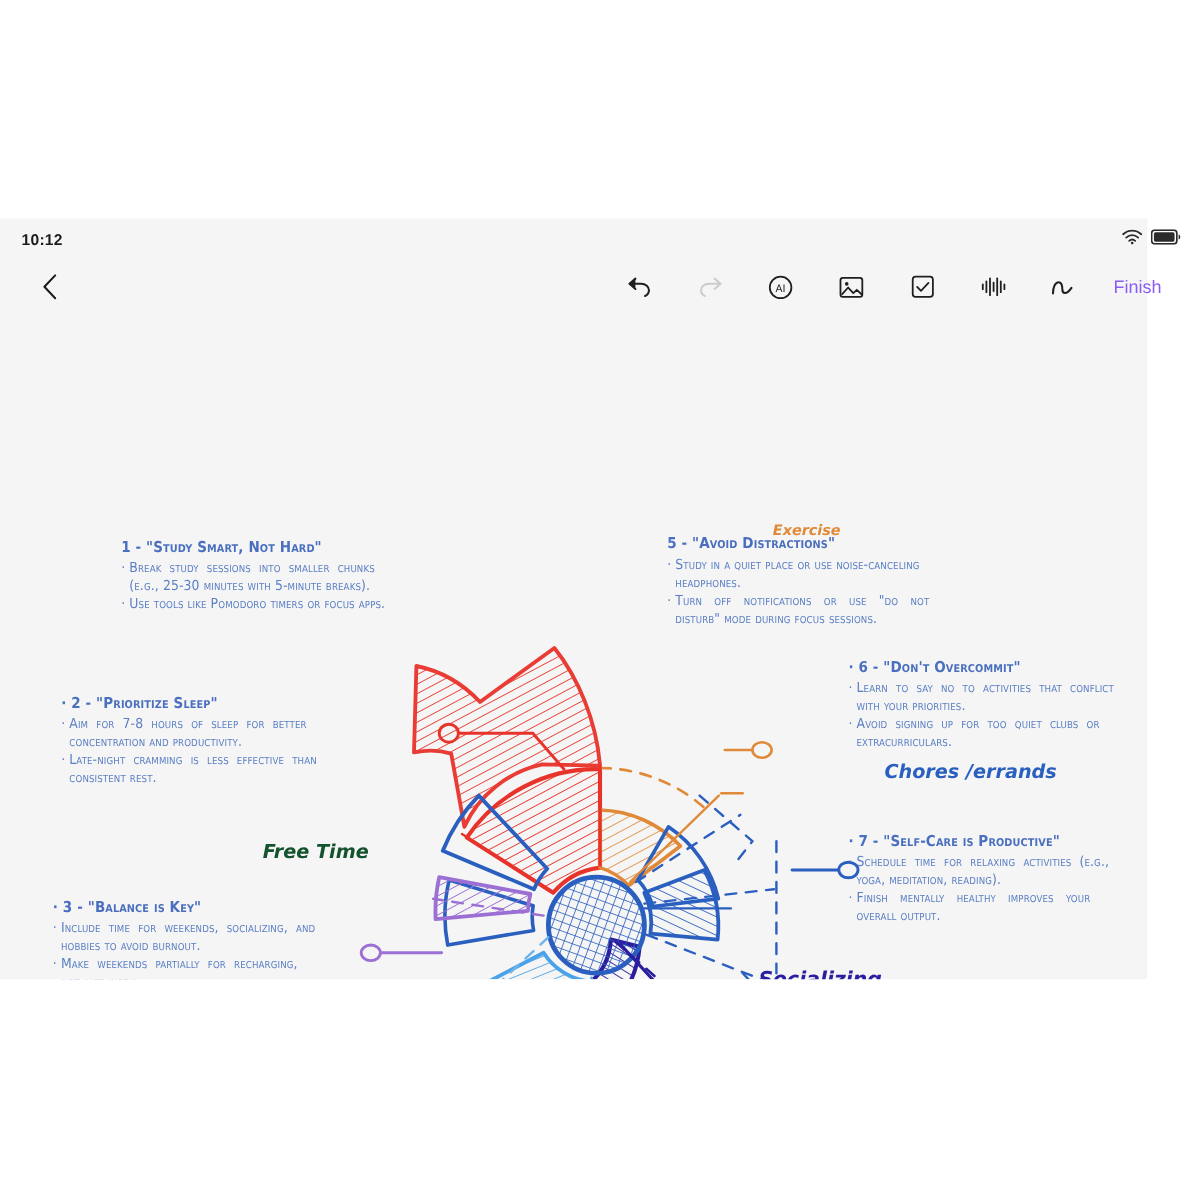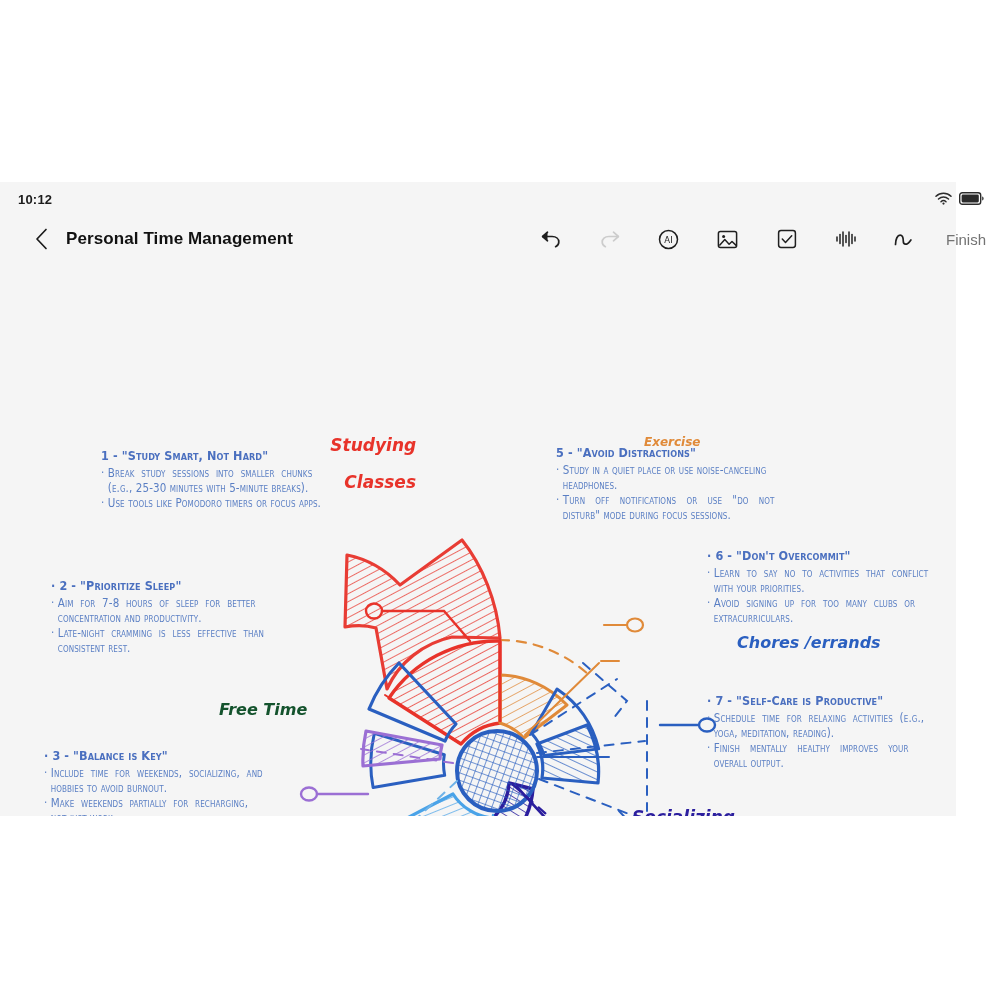--- a/index.html
+++ b/index.html
@@ -14,21 +14,21 @@
   #statusbar{position:absolute;left:0;top:0;width:1000px;height:36px;}
   #status-time{position:absolute;left:18px;top:10px;font-size:13px;font-weight:700;color:#1b1b1b;letter-spacing:.2px;}
   #status-right{position:absolute;right:16px;top:9px;display:flex;align-items:center;gap:7px;}
 
   
   #navbar{position:absolute;left:0;top:36px;width:1000px;height:45px;}
   #back-btn{position:absolute;left:28px;top:6px;width:26px;height:30px;display:flex;align-items:center;justify-content:center;cursor:pointer;}
   #doc-title{position:absolute;left:66px;top:11px;font-size:17px;font-weight:700;color:#111;letter-spacing:.1px;}
   #toolbar{position:absolute;right:14px;top:6px;display:flex;align-items:center;gap:15px;}
   .tb{width:44px;height:30px;display:flex;align-items:center;justify-content:center;cursor:pointer;}
-  #finish-btn{margin-left:4px;margin-right:0;font-size:15px;color:#737373;cursor:pointer;}
+  #finish-btn{margin-left:4px;margin-right:18px;font-size:15px;color:#8b5cf6;cursor:pointer;}
 
   
   #canvas{position:absolute;left:0;top:81px;width:1000px;height:553px;overflow:hidden;}
   #canvas svg{position:absolute;left:0;top:0;}
 
   
   .note{position:absolute;font-family:"DejaVu Sans Condensed","DejaVu Sans",sans-serif;
         font-variant:small-caps;color:#5a7fc4;line-height:1.33;letter-spacing:.1px;}
   .note .h{display:block;color:#4a6fbf;font-weight:700;font-size:12.5px;margin-bottom:1px;}
   .note .l{display:block;font-size:11.5px;white-space:pre;}
@@ -63,21 +63,20 @@
         </span>
       </div>
     </div>
 
     <div id="navbar">
       <div id="back-btn">
         <svg width="13" height="22" viewBox="0 0 13 22">
           <path d="M11 1.5L2 11l9 9.5" stroke="#1a1a1a" stroke-width="1.7" fill="none" stroke-linecap="round" stroke-linejoin="round"></path>
         </svg>
       </div>
-      <div id="doc-title">Personal Time Management</div>
 
       <div id="toolbar">
 
         <div class="tb">
           <svg width="22" height="20" viewBox="0 0 22 20">
             <path d="M7.5 3.2L2.6 7.5l4.9 4.3" stroke="#1f1f1f" stroke-width="1.7" fill="#1f1f1f" stroke-linejoin="round" stroke-linecap="round"></path>
             <path d="M2.8 7.5h9.4c4 0 6.6 2.4 6.6 5.4 0 2.2-1.3 3.9-3.2 4.8" stroke="#1f1f1f" stroke-width="1.7" fill="none" stroke-linecap="round"></path>
           </svg>
         </div>
 
@@ -230,24 +229,20 @@
           <path d="M612 640 L576 640" stroke="#2b1e9e" stroke-width="2.4"></path>
 
           <ellipse cx="309" cy="531" rx="8" ry="6.5" stroke="#9b6fd4" stroke-width="2.4"></ellipse>
           <path d="M317 531 L368 531" stroke="#9b6fd4" stroke-width="2.4"></path>
 
           <ellipse cx="378" cy="657" rx="8" ry="6.5" stroke="#4aa3e8" stroke-width="2.4"></ellipse>
           <path d="M386 657 L468 650" stroke="#4aa3e8" stroke-width="2.4"></path>
         </g>
       </svg>
 
-      <div class="lbl" style="left:283px;top:155px;color:#e8332a;font-size:17px;line-height:1.08;">
-        <span>Studying</span><br>
-        <span style="padding-left:14px;display:inline-block;">Classes</span>
-      </div>
 
       <div class="lbl" style="left:644px;top:172px;color:#e08a39;font-size:12px;">Exercise</div>
 
       <div class="lbl" style="left:737px;top:370px;color:#2a5fc0;font-size:16px;">Chores /errands</div>
 
       <div class="lbl" style="left:632px;top:544px;color:#2b1e9e;font-size:17px;">Socializing</div>
 
       <div class="lbl" style="left:219px;top:437px;color:#14532d;font-size:16px;">Free Time</div>
 
       <div class="note" style="left:101px;top:185px;">
@@ -278,21 +273,21 @@
         <span class="l">· Study in a quiet place or use noise-canceling</span>
         <span class="l">  headphones.</span>
         <span class="l">· Turn   off   notifications   or   use   "do   not</span>
         <span class="l">  disturb" mode during focus sessions.</span>
       </div>
 
       <div class="note" style="left:707px;top:285px;">
         <span class="h">· 6 - "Don't Overcommit"</span>
         <span class="l">· Learn  to  say  no  to  activities  that  conflict</span>
         <span class="l">  with your priorities.</span>
-        <span class="l">· Avoid  signing  up  for  too  many  clubs  or</span>
+        <span class="l">· Avoid  signing  up  for  too  quiet  clubs  or</span>
         <span class="l">  extracurriculars.</span>
       </div>
 
       <div class="note" style="left:707px;top:430px;">
         <span class="h">· 7 - "Self-Care is Productive"</span>
         <span class="l">· Schedule  time  for  relaxing  activities  (e.g.,</span>
         <span class="l">  yoga, meditation, reading).</span>
         <span class="l">· Finish   mentally   healthy   improves   your</span>
         <span class="l">  overall output.</span>
       </div>

